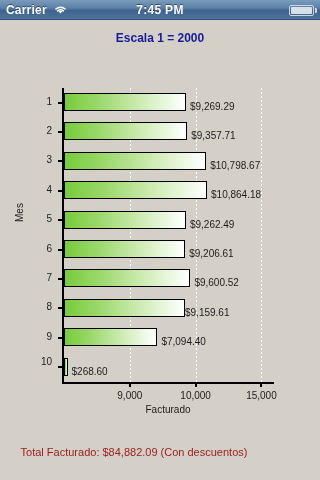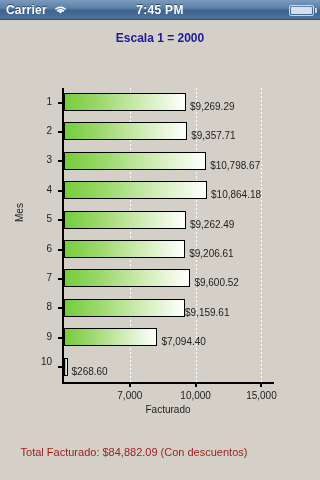--- a/index.html
+++ b/index.html
@@ -220,21 +220,21 @@
   <div id="plot-frame">
     <div id="axis-left"></div>
     <div id="axis-bottom"></div>
     <div id="gridlines">
         <div class="gridline" style="left: 65.8228px;"></div>
         <div class="gridline" style="left: 131.646px;"></div>
         <div class="gridline" style="left: 197.468px;"></div>
       </div>
     <div id="xticks">
         <div class="x-tick" style="left: 64.8228px;"></div>
-        <div class="x-tick-label" style="left: 35.8228px;">7,000</div>
+        <div class="x-tick-label" style="left: 35.8228px;">9,000</div>
         <div class="x-tick" style="left: 130.646px;"></div>
         <div class="x-tick-label" style="left: 101.646px;">10,000</div>
         <div class="x-tick" style="left: 196.468px;"></div>
         <div class="x-tick-label" style="left: 167.468px;">15,000</div>
       </div>
     <div id="bars">
         <div class="bar-row" style="top: 0px;">
           <div class="bar" style="width: 122.026px;"></div>
           <div class="bar-value" style="left: 126.026px;">$9,269.29</div>
           <div class="y-tick" style="top: 13.7px;"></div>

